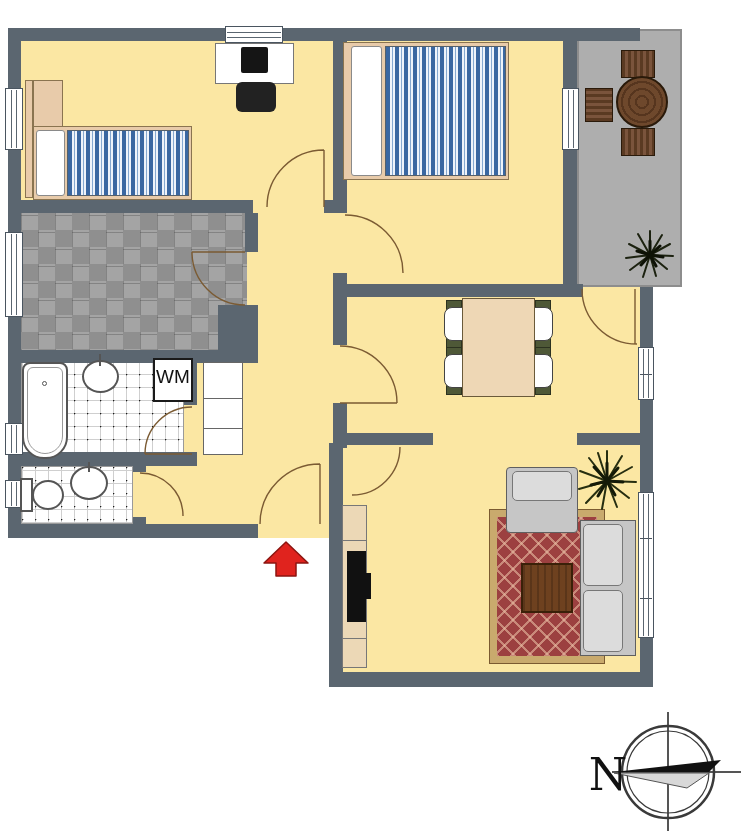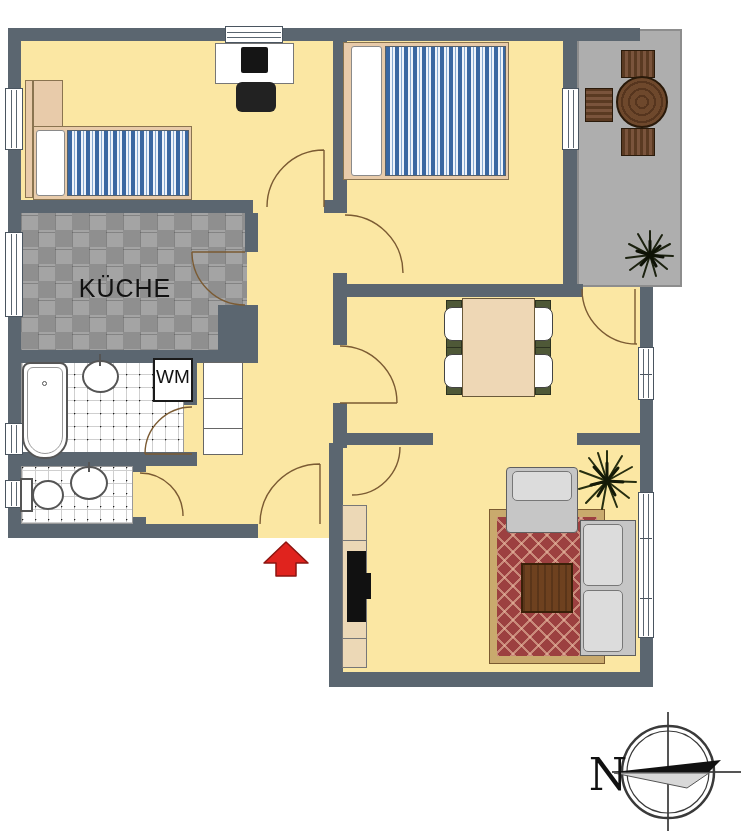--- a/index.html
+++ b/index.html
@@ -160,21 +160,20 @@
     </div>
   <div class="f" style="left:203px;top:362px;width:40px;height:93px;background:#fff;border:1px solid #666;">
     <div style="position:absolute;left:0;right:0;top:35px;height:1px;background:#666;"></div>
     <div style="position:absolute;left:0;right:0;top:65px;height:1px;background:#666;"></div>
   </div>
   <div class="f" style="left:20px;top:478px;width:13px;height:34px;background:#fff;border:2px solid #555;"></div>
   <div class="f" style="left:32px;top:480px;width:32px;height:30px;background:#fff;border:2px solid #555;border-radius:50%;"></div>
   <div class="f" style="left:70px;top:466px;width:38px;height:34px;background:#fff;border:2px solid #555;border-radius:50%;"></div>
   <div class="f" style="left:88px;top:462px;width:2px;height:10px;background:#555;"></div>
 
-  <div id="kueche-label">KÜCHE</div>
 
   <svg id="overlay" width="750" height="833" viewBox="0 0 750 833">
     <g stroke="var(--arc)" stroke-width="1.4" fill="none">
       <path d="M267,207 A57,57 0 0,1 324,150 M324,207 L324,150"></path>
       <path d="M345,215 A58,58 0 0,1 403,273"></path>
       <path d="M192,252 A53,53 0 0,0 245,305 M192,252 L245,252"></path>
       <path d="M340,346 A57,57 0 0,1 397,403 M340,403 L397,403"></path>
       <path d="M582,289 A55,55 0 0,0 637,344 M635,289 L635,344"></path>
       <path d="M192,407 A47,47 0 0,0 145,454 M145,454 L192,454"></path>
       <path d="M140,473 A43,43 0 0,1 183,516"></path>

